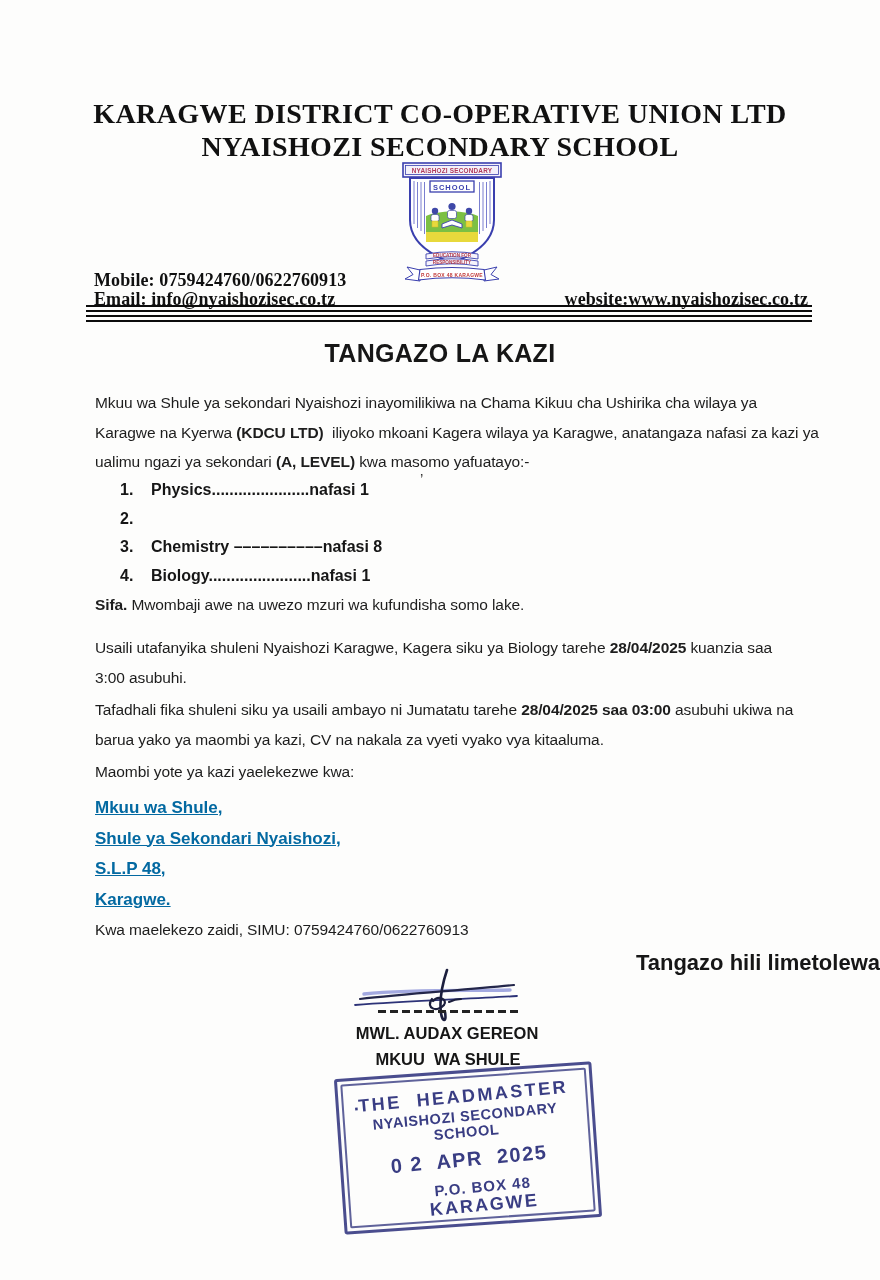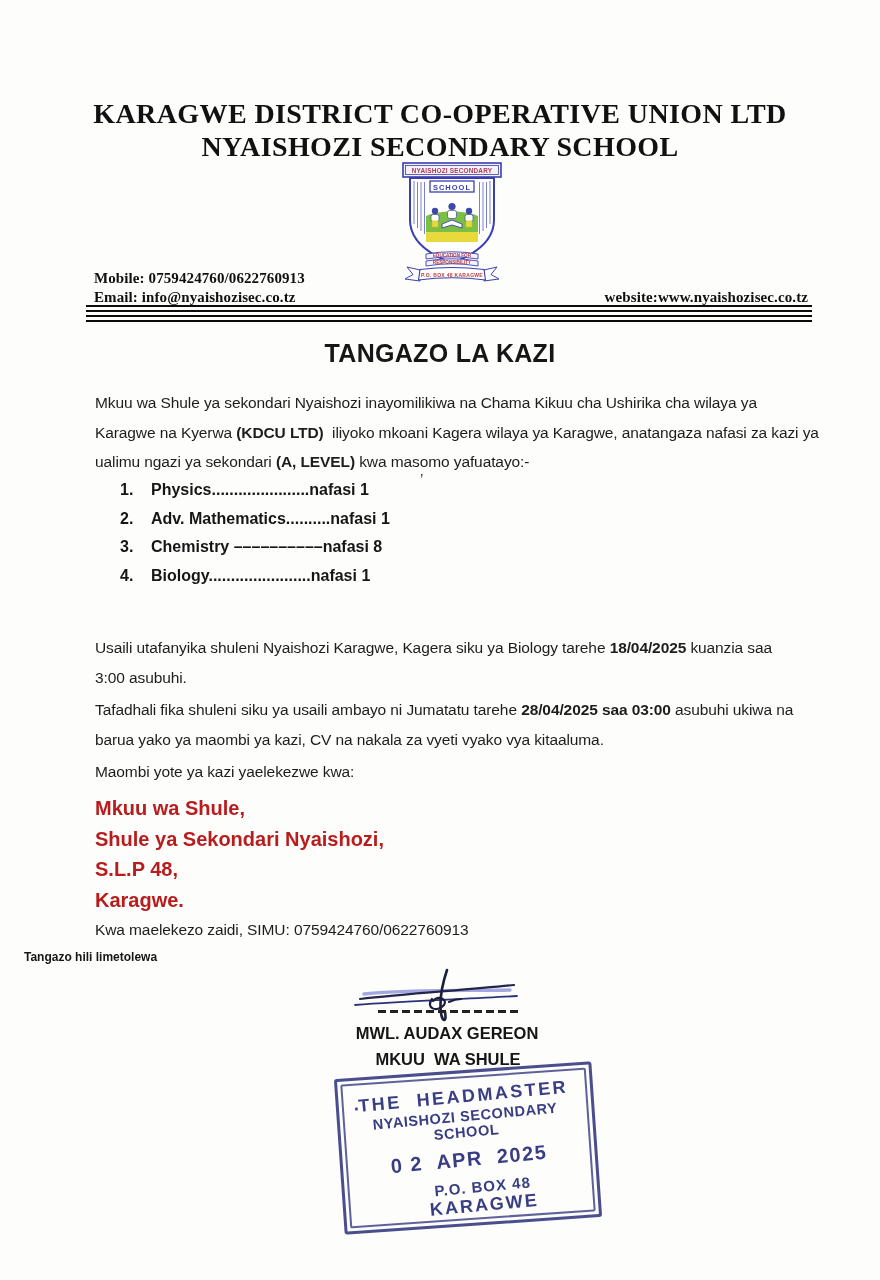--- a/index.html
+++ b/index.html
@@ -13,21 +13,21 @@
   .org{
     position:absolute; left:0; right:0; text-align:center;
     font-family:"Liberation Serif",serif; font-weight:700;
     color:#111; letter-spacing:.4px; white-space:nowrap;
   }
   .org1{top:98px;  font-size:28px;}
   .org2{top:131px; font-size:28px;}
   .logo{position:absolute; top:162px; left:390px; width:124px; height:128px;}
   .contact{
     position:absolute; font-family:"Liberation Serif",serif; font-weight:700;
-    font-size:15px; color:#101010; letter-spacing:.1px; white-space:nowrap;
+    font-size:18px; color:#101010; letter-spacing:.1px; white-space:nowrap;
   }
   .mobile{top:270px; left:94px;}
   .email{top:289px; left:94px;}
   .website{top:289px; right:72px;}
   .rule{
     position:absolute; left:86px; width:726px; height:3px;
     border-top:2.5px solid #0c0c0c; border-bottom:2.5px solid #0c0c0c;
   }
   .rule1{top:305px;}
   .rule2{top:315px;}
@@ -50,27 +50,27 @@
     list-style:none; font-weight:700; font-size:16px; color:#161616;
   }
   .jobs li{height:28.5px; display:flex; white-space:pre;}
   .jobs .num{width:31px;}
   .p-sifa{top:590px;}
   .p-usaili{top:633px;}
   .p-tafadhali{top:695px;}
   .p-maombi{top:757px;}
   .address{
     position:absolute; top:793px; left:95px;
-    font-weight:700; font-size:20px; line-height:30.5px; color:#b91c1c;
+    font-weight:700; font-size:17px; line-height:30.5px; color:#0369a1;text-decoration:underline;
   }
   .p-simu{top:915px;}
   
   .issued{
     position:absolute; top:950px; left:0; right:0; padding-left:24px;
-    text-align:left; font-weight:700; font-size:12px; color:#161616;
+    text-align:right; font-weight:700; font-size:22px; color:#161616;
   }
   .sig{position:absolute; top:968px; left:352px; width:170px; height:60px; overflow:visible;}
   .sig-dashes{
     position:absolute; top:1010px; left:378px; width:140px; height:2.5px;
     background:repeating-linear-gradient(90deg,#222 0 8px,transparent 8px 12px);
   }
   .sig-name{
     position:absolute; top:1024px; left:0; right:0; padding-left:14px;
     text-align:center; font-weight:700; font-size:16.5px; color:#161616;
   }
@@ -152,26 +152,27 @@
 
   <h1 class="title">TANGAZO LA KAZI</h1>
 
   <p class="para p-intro"><span>Mkuu wa Shule ya sekondari Nyaishozi inayomilikiwa na Chama Kikuu cha Ushirika cha wilaya ya
 </span><span>Karagwe na Kyerwa </span><span class="b">(KDCU LTD)</span><span>  iliyoko mkoani Kagera wilaya ya Karagwe, anatangaza nafasi za kazi ya
 </span><span>ualimu ngazi ya sekondari </span><span class="b">(A, LEVEL)</span><span> kwa masomo yafuatayo:-</span></p>
   <span class="stray">’</span>
 
   <ol class="jobs">
     <li><span class="num">1.</span><span>Physics......................nafasi 1</span></li>
-    <li><span class="num">2.</span><span>Adv. Mathematics..........nafasi 1</span></li>
+    <li><span class="num">2.</span></li>
     <li><span class="num">3.</span><span>Chemistry ––––––––––nafasi 8</span></li>
     <li><span class="num">4.</span><span>Biology.......................nafasi 1</span></li>
   </ol>
 
-  <p class="para p-usaili"><span>Usaili utafanyika shuleni Nyaishozi Karagwe, Kagera siku ya Biology tarehe </span><span class="b">18/04/2025</span><span> kuanzia saa
+  <p class="para p-sifa"><span class="b">Sifa.</span><span> Mwombaji awe na uwezo mzuri wa kufundisha somo lake.</span></p>
+  <p class="para p-usaili"><span>Usaili utafanyika shuleni Nyaishozi Karagwe, Kagera siku ya Biology tarehe </span><span class="b">28/04/2025</span><span> kuanzia saa
 3:00 asubuhi.</span></p>
   <p class="para p-tafadhali"><span>Tafadhali fika shuleni siku ya usaili ambayo ni Jumatatu tarehe </span><span class="b">28/04/2025 saa 03:00</span><span> asubuhi ukiwa na
 barua yako ya maombi ya kazi, CV na nakala za vyeti vyako vya kitaaluma.</span></p>
   <p class="para p-maombi">Maombi yote ya kazi yaelekezwe kwa:</p>
 
   <div class="address">
     <div>Mkuu wa Shule,</div>
     <div>Shule ya Sekondari Nyaishozi,</div>
     <div>S.L.P 48,</div>
     <div>Karagwe.</div>

